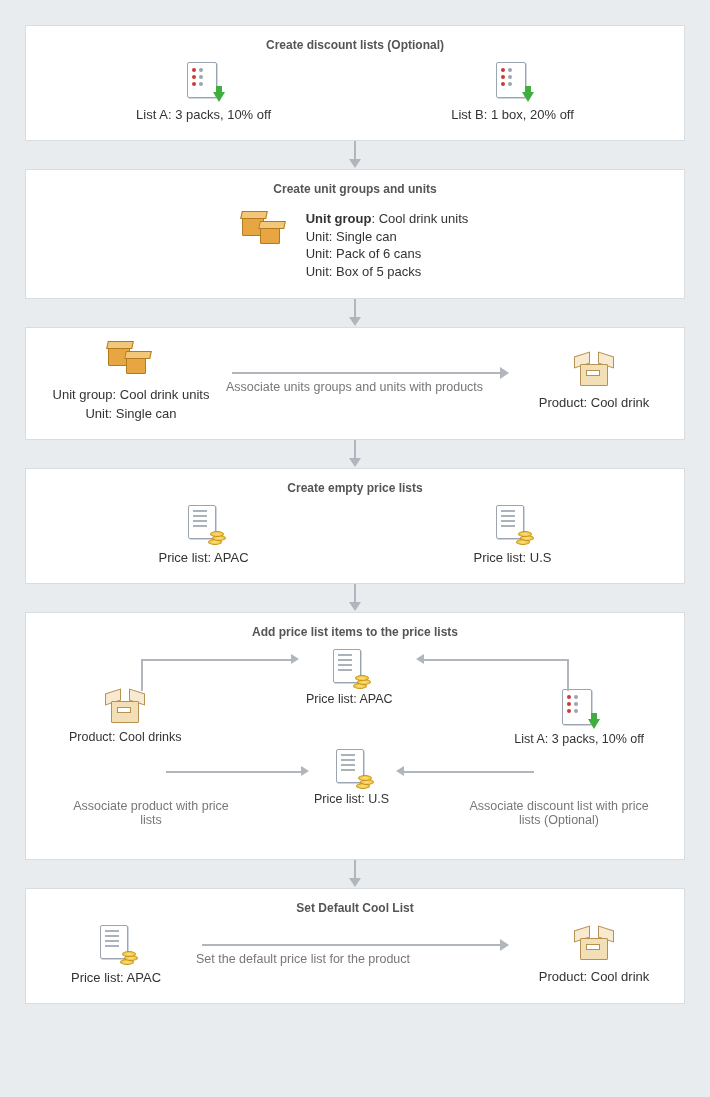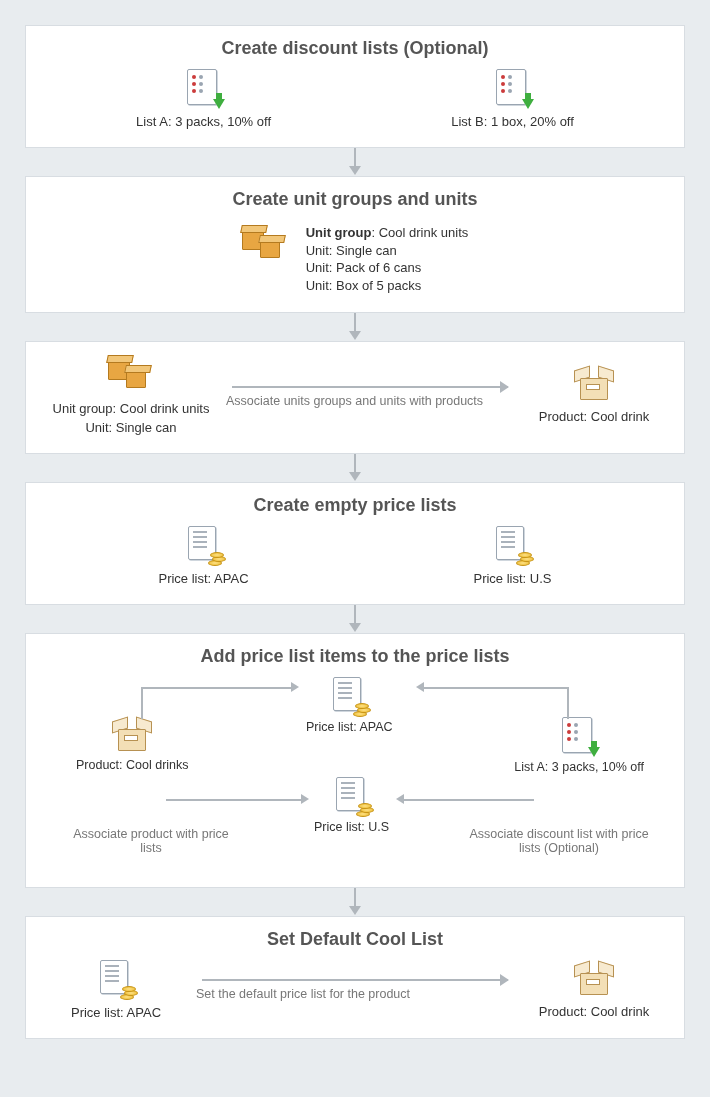--- a/index.html
+++ b/index.html
@@ -12,21 +12,21 @@
     padding: 25px;
   }
   .card {
     background: #fff;
     border: 1px solid #d8dde2;
     padding: 12px 20px 18px;
   }
   .card-title {
     text-align: center;
     font-weight: 600;
-    font-size: 18px;
+    font-size: 12px;
     color: #555;
     margin-bottom: 10px;
   }
   .connector {
     display: flex;
     flex-direction: column;
     align-items: center;
     height: 28px;
   }
   .connector .line {
@@ -241,21 +241,21 @@
 
 <div class="connector">
     <div class="line"></div>
     <div class="head"></div>
   </div>
 
 <div class="card" style="padding-bottom:10px;">
   <div class="card-title">Add price list items to the price lists</div>
   <div class="c5-grid">
 
-    <div class="node" style="left:30px; top:40px;">
+    <div class="node" style="left:23px; top:40px;">
       <span class="icon icon-box-open"><span class="flapL"></span><span class="flapR"></span><span class="body"></span><span class="tag"></span></span>
       <div class="label">Product: Cool drinks</div>
     </div>
     <div class="node" style="left:260px; top:0;">
       <span class="icon icon-list-coins"><span class="lines"></span><span class="coins">
             <span class="c1"></span>
             <span class="c2"></span>
             <span class="c3"></span>
           </span></span>
       <div class="label">Price list: APAC</div>

